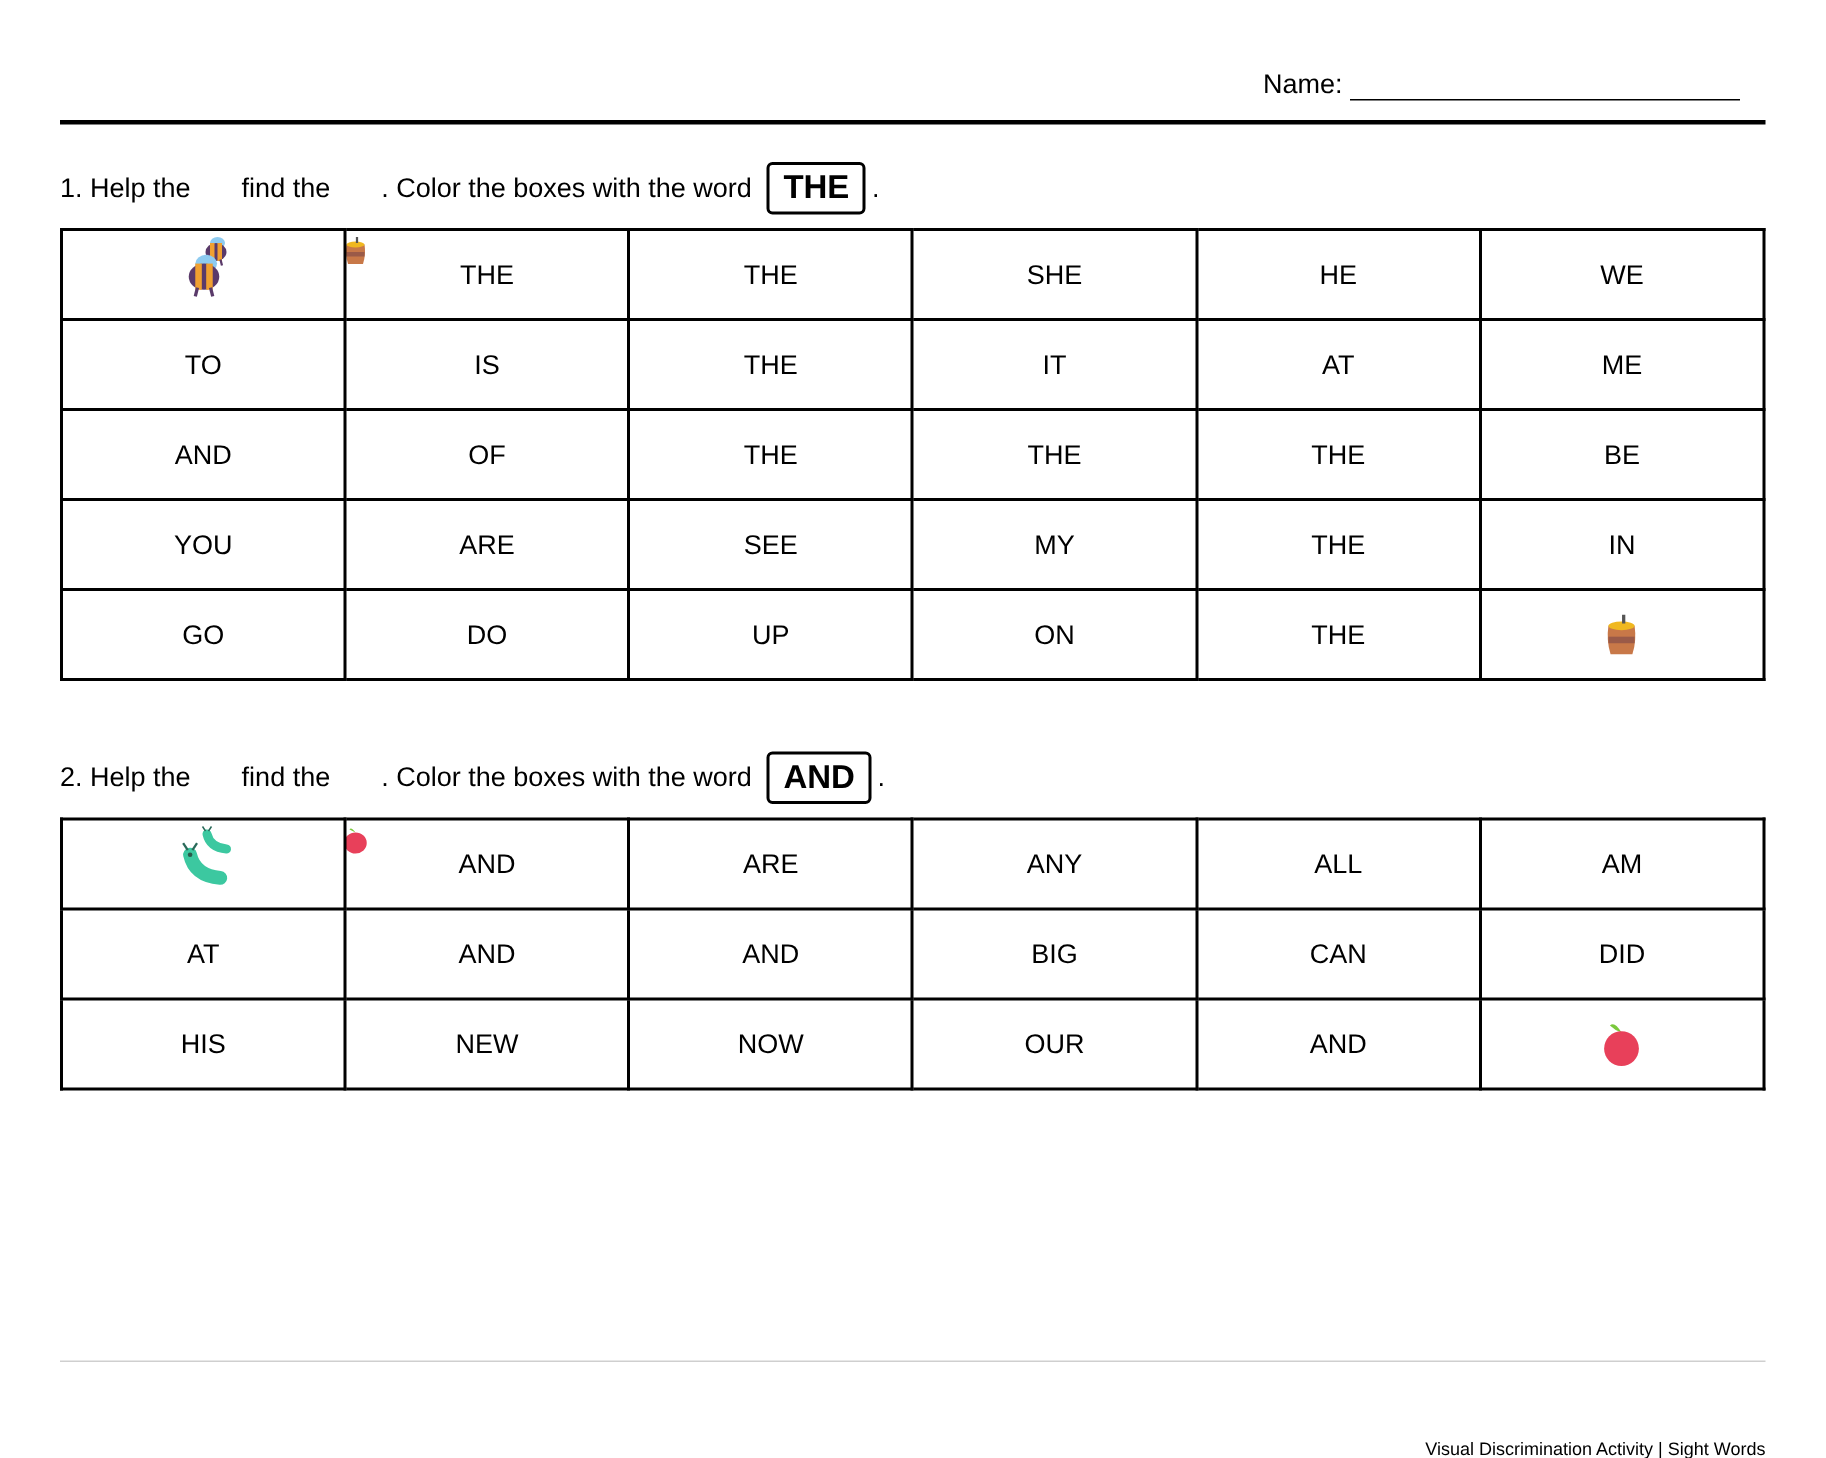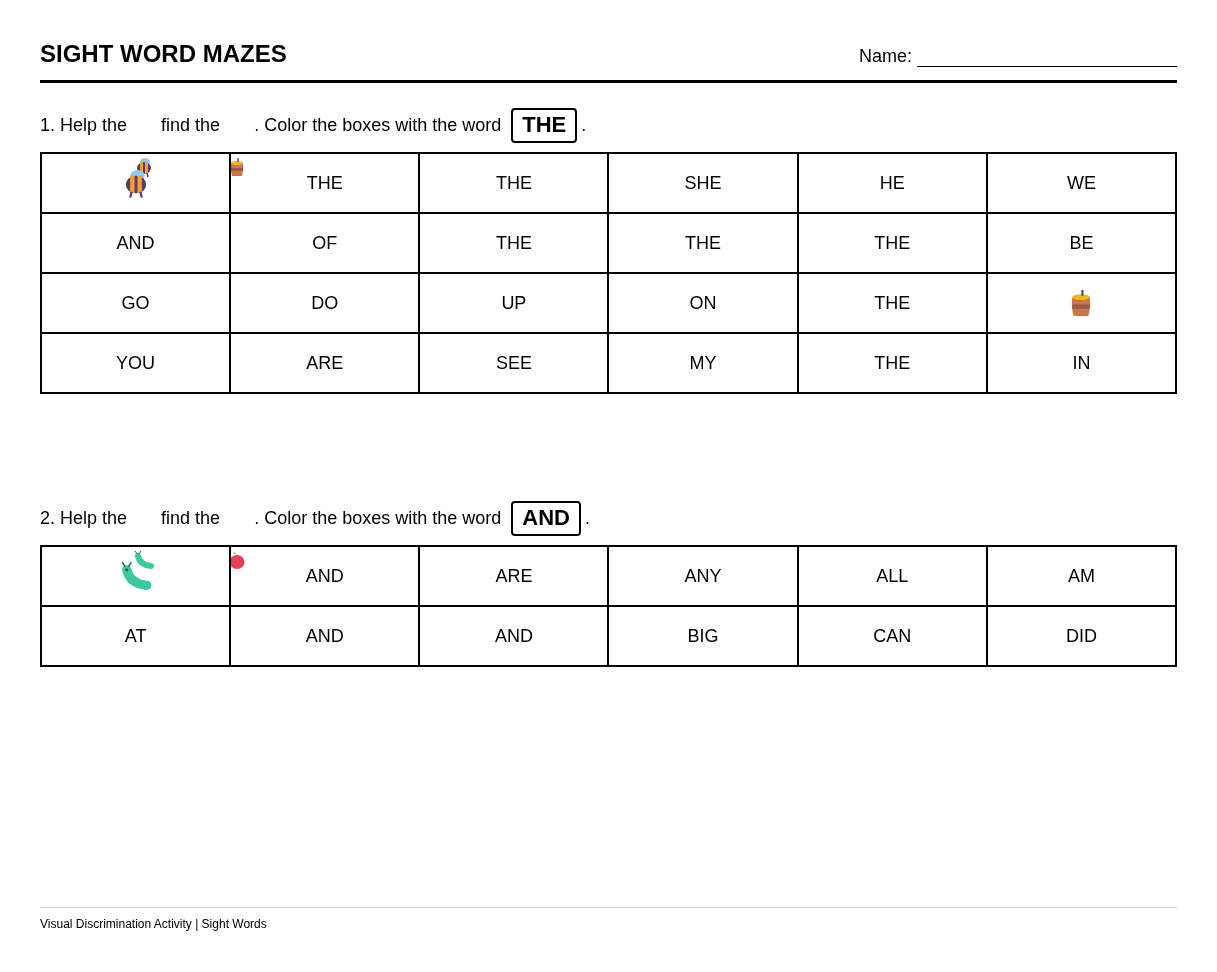--- a/index.html
+++ b/index.html
@@ -1,37 +1,36 @@
 <!DOCTYPE html>
 <html><head>
 <meta charset="utf-8">
 <style>
   html, body { margin:0; padding:0; background:#ffffff; }
   body { width:1217px; height:972px; position:relative; font-family:"Liberation Sans", sans-serif; color:#000; overflow:hidden; }
   .page { position:absolute; left:40px; top:0; width:1137px; }
   .header { position:absolute; left:0; top:38px; width:1137px; height:42px; border-bottom:3px solid #000; }
   .title { position:absolute; left:0; top:2px; font-size:24px; font-weight:bold; letter-spacing:0px; }
-  .name-wrap { position:absolute; right:0; top:8px; font-size:18px; display:flex; align-items:flex-end; }
+  .name-wrap { position:absolute; right:17px; top:8px; font-size:18px; display:flex; align-items:flex-end; }
   .name-line { display:inline-block; width:260px; border-bottom:1px solid #000; height:20px; margin-left:5px; }
   .instr { position:absolute; left:0; font-size:18px; display:flex; align-items:center; white-space:pre; }
   .instr .emoji-s { display:inline-block; width:22px; height:22px; margin:0 6px; position:relative; top:-1px; }
   .wordbox { display:inline-block; border:2px solid #000; border-radius:4px; padding:2px 9px 3px 9px; font-weight:bold; font-size:22px; margin-left:10px; margin-right:4px; }
   table.maze { position:absolute; left:0; border-collapse:collapse; width:1137px; table-layout:fixed; }
   table.maze td { border:2px solid #000; height:58px; text-align:center; vertical-align:middle; font-size:18px; padding:0; }
   .footer-rule { position:absolute; left:0; top:907px; width:1137px; border-top:1px solid #cfcfcf; }
-  .footer { position:absolute; left:0; top:917px; width:1137px; text-align:left; font-size:12px; }
+  .footer { position:absolute; left:0; top:959px; width:1137px; text-align:right; font-size:12px; }
   svg { display:block; margin:auto; }
 </style>
 </head>
 <body>
 
 <div class="page">
 
   <div class="header">
-    <div class="title">SIGHT WORD MAZES</div>
     <div class="name-wrap">
       <span>Name:</span>
       <span class="name-line"></span>
     </div>
   </div>
 
   <div class="instr" style="top:108px;">
     <span>1.</span><span> </span><span>Help the</span>
     <span class="emoji-s">
       <svg width="22" height="22" viewBox="0 0 22 22">
@@ -70,49 +69,57 @@
               <line x1="14" y1="17" x2="15" y2="21" stroke="#5a3a6a" stroke-width="1.5"></line>
             </svg>
         </td>
         <td>THE</td>
         <td>THE</td>
         <td>SHE</td>
         <td>HE</td>
         <td>WE</td>
       </tr>
       <tr>
+        <td>TO</td>
+        <td>IS</td>
+        <td>THE</td>
+        <td>IT</td>
+        <td>AT</td>
+        <td>ME</td>
+      </tr>
+      <tr>
         <td>AND</td>
         <td>OF</td>
         <td>THE</td>
         <td>THE</td>
         <td>THE</td>
         <td>BE</td>
+      </tr>
+      <tr>
+        <td>YOU</td>
+        <td>ARE</td>
+        <td>SEE</td>
+        <td>MY</td>
+        <td>THE</td>
+        <td>IN</td>
       </tr>
       <tr>
         <td>GO</td>
         <td>DO</td>
         <td>UP</td>
         <td>ON</td>
         <td>THE</td>
         <td>
           <svg width="32" height="34" viewBox="0 0 22 22">
               <path d="M5 7 Q4 14 6 20 L16 20 Q18 14 17 7 Z" fill="#c87848"></path>
               <rect x="5" y="12" width="12" height="3" fill="#9a5a48"></rect>
               <ellipse cx="11" cy="7" rx="6" ry="2" fill="#f0b820"></ellipse>
               <line x1="12" y1="2" x2="12" y2="6" stroke="#555" stroke-width="1.5"></line>
             </svg>
         </td>
-      </tr>
-      <tr>
-        <td>YOU</td>
-        <td>ARE</td>
-        <td>SEE</td>
-        <td>MY</td>
-        <td>THE</td>
-        <td>IN</td>
       </tr>
     </tbody>
   </table>
 
   <div class="instr" style="top:501px;">
     <span>2.</span><span> </span><span>Help the</span>
     <span class="emoji-s">
       <svg width="22" height="22" viewBox="0 0 22 22">
           <path d="M5 7 Q7 16 18 17" stroke="#3cc8a0" stroke-width="6" fill="none" stroke-linecap="round"></path>
           <line x1="4" y1="5" x2="2" y2="2" stroke="#2a6a5a" stroke-width="1"></line>
@@ -149,18 +156,31 @@
         <td>AM</td>
       </tr>
       <tr>
         <td>AT</td>
         <td>AND</td>
         <td>AND</td>
         <td>BIG</td>
         <td>CAN</td>
         <td>DID</td>
       </tr>
+      <tr>
+        <td>HIS</td>
+        <td>NEW</td>
+        <td>NOW</td>
+        <td>OUR</td>
+        <td>AND</td>
+        <td>
+          <svg width="34" height="36" viewBox="0 0 22 22">
+              <path d="M11 6 Q8 1 6 3 Q8 5 11 6" fill="#7ac83c"></path>
+              <ellipse cx="11" cy="13" rx="7.5" ry="7.5" fill="#e8405a"></ellipse>
+            </svg>
+        </td>
+      </tr>
     </tbody>
   </table>
 
   <div class="footer-rule"></div>
   <div class="footer">Visual Discrimination Activity | Sight Words</div>
 </div>
 
 </body></html>

